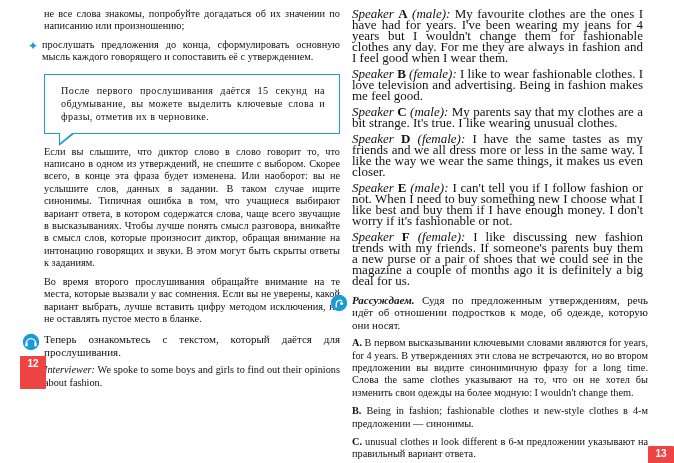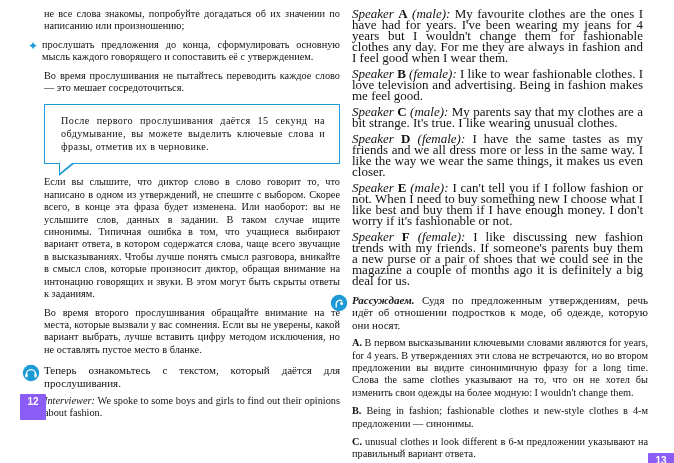--- a/index.html
+++ b/index.html
@@ -144,22 +144,22 @@
     font-weight: bold;
     font-style: italic;
   }
   .ans-letter {
     font-weight: bold;
   }
   .pagenum {
     position: absolute;
     bottom: 6px;
     width: 26px;
-    height: 26px;
-    background: #8b5cf6;
+    height: 33px;
+    background: #ef4444;
     color: #ffffff;
     font-family: "Liberation Sans", sans-serif;
     font-size: 10px;
     font-weight: bold;
     line-height: 15px;
     text-align: center;
     border-radius: 1px;
   }
   .pagenum-left {
     left: 0px;
@@ -176,21 +176,20 @@
 
   <div class="col col-left">
 
     <p class="ru">не все слова знакомы, попробуйте догадаться об их значении по написанию или произношению;</p>
 
     <div class="bullet-row">
       <span class="bullet-star">✦</span>
       <span class="bullet-text ru">прослушать предложения до конца, сформулировать основную мысль каждого говорящего и сопоставить её с утверждением.</span>
     </div>
 
-    <p class="ru">Во время прослушивания не пытайтесь переводить каждое слово — это мешает сосредоточиться.</p>
 
     <div class="callout">
       <span>После первого прослушивания даётся 15 секунд на обдумывание, вы можете выделить ключевые слова и фразы, отметив их в черновике.</span>
     </div>
 
     <p class="ru">Если вы слышите, что диктор слово в слово говорит то, что написано в одном из утверждений, не спешите с выбором. Скорее всего, в конце эта фраза будет изменена. Или наоборот: вы не услышите слов, данных в задании. В таком случае ищите синонимы. Типичная ошибка в том, что учащиеся выбирают вариант ответа, в котором содержатся слова, чаще всего звучащие в высказываниях. Чтобы лучше понять смысл разговора, вникайте в смысл слов, которые произносит диктор, обращая внимание на интонацию говорящих и звуки. В этом могут быть скрыты ответы к заданиям.</p>
 
     <p class="ru">Во время второго прослушивания обращайте внимание на те места, которые вызвали у вас сомнения. Если вы не уверены, какой вариант выбрать, лучше вставить цифру методом исключения, но не оставлять пустое место в бланке.</p>
 
     <div class="icon-row">

